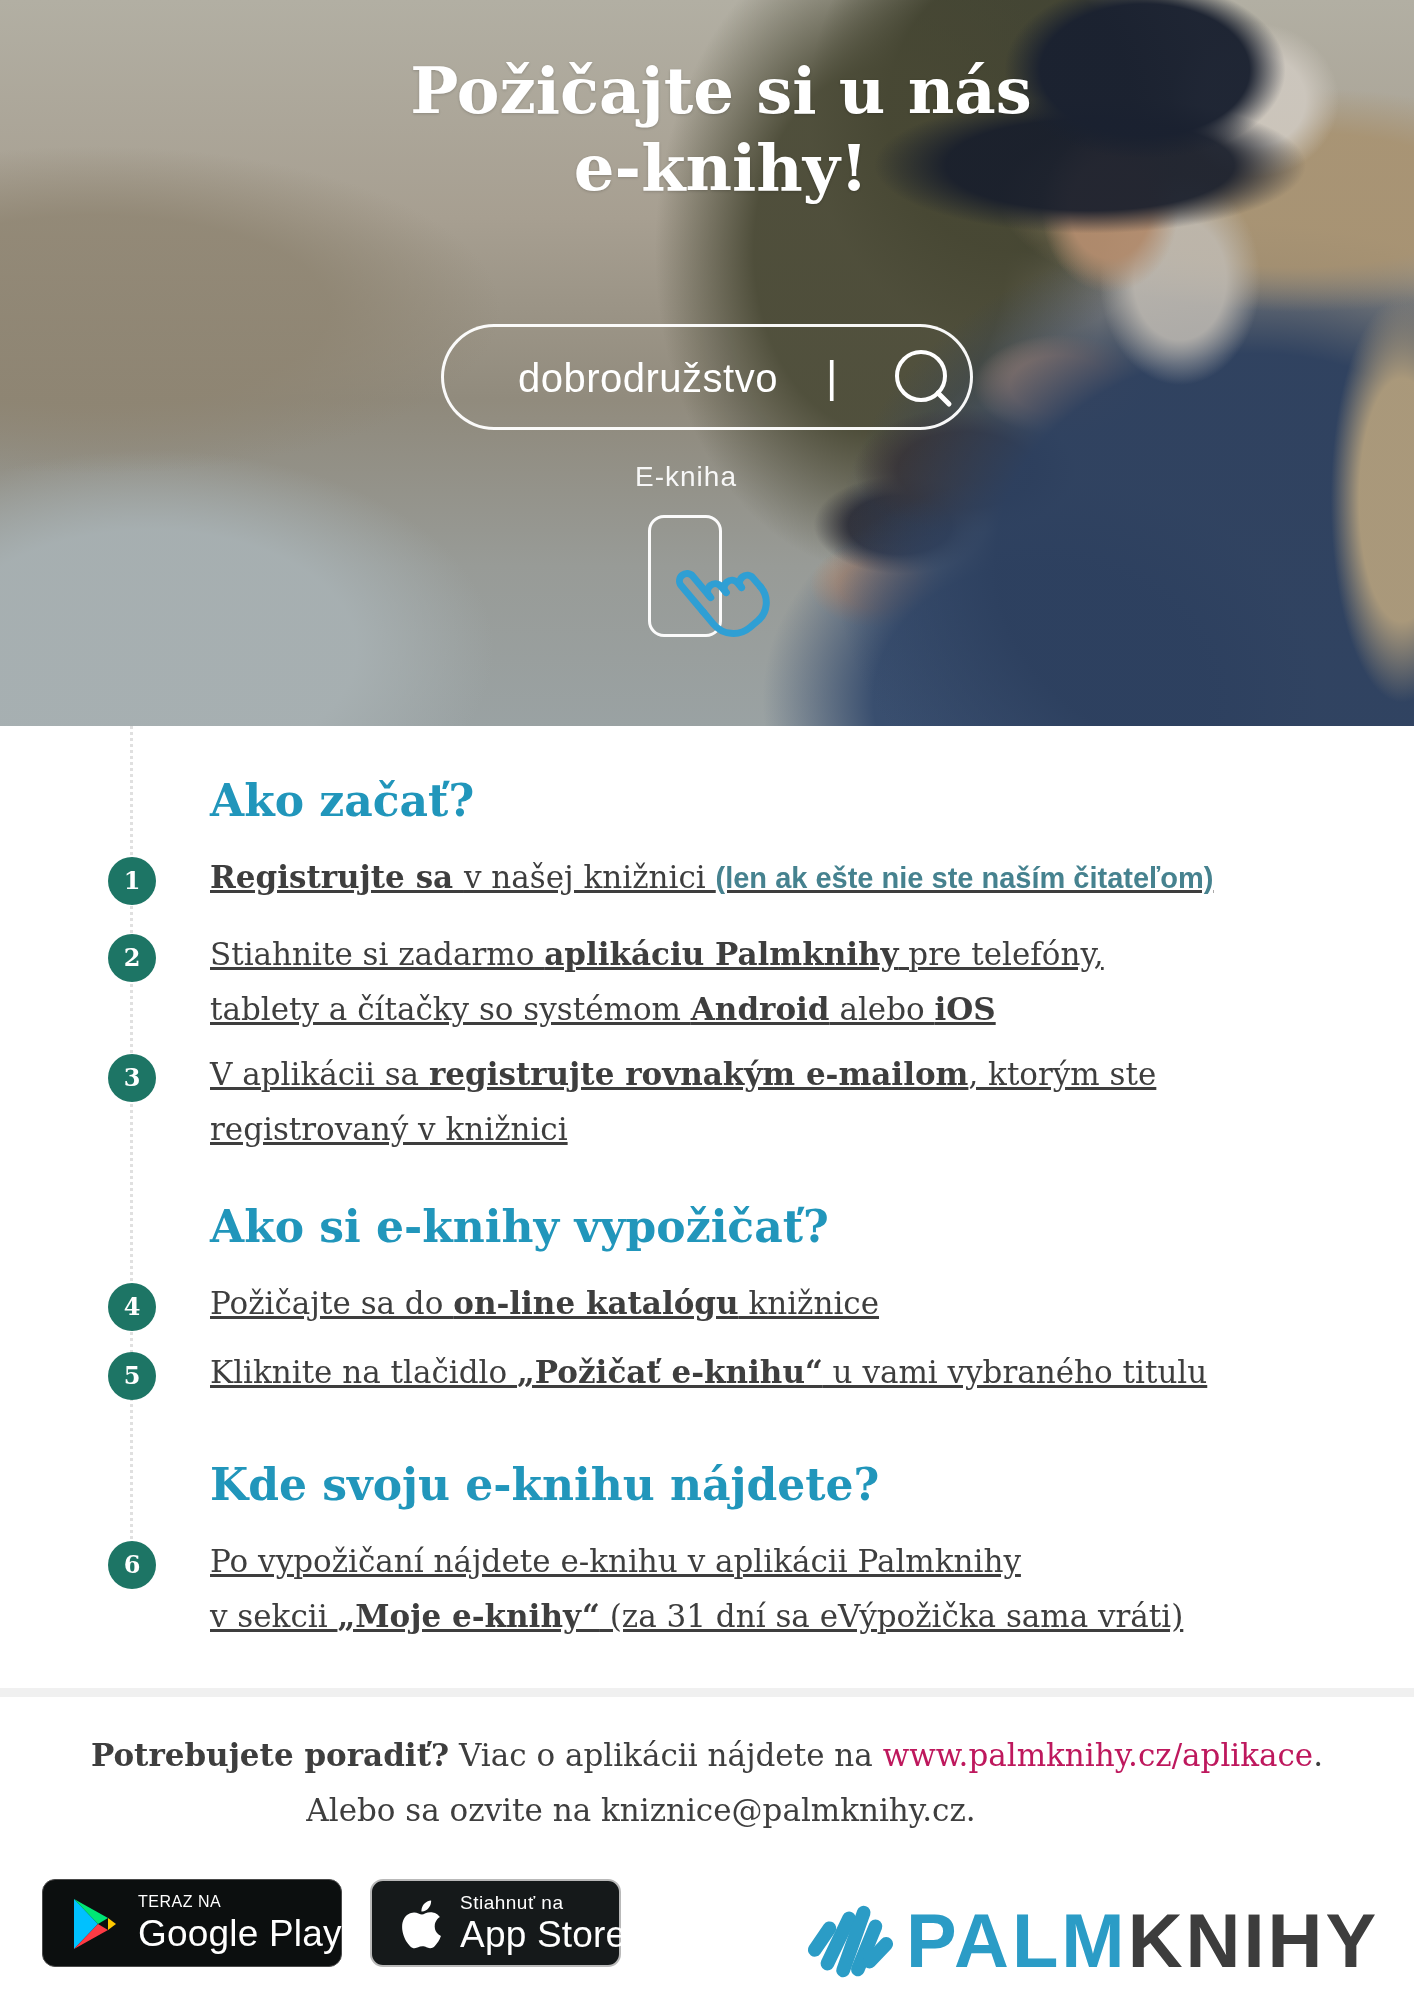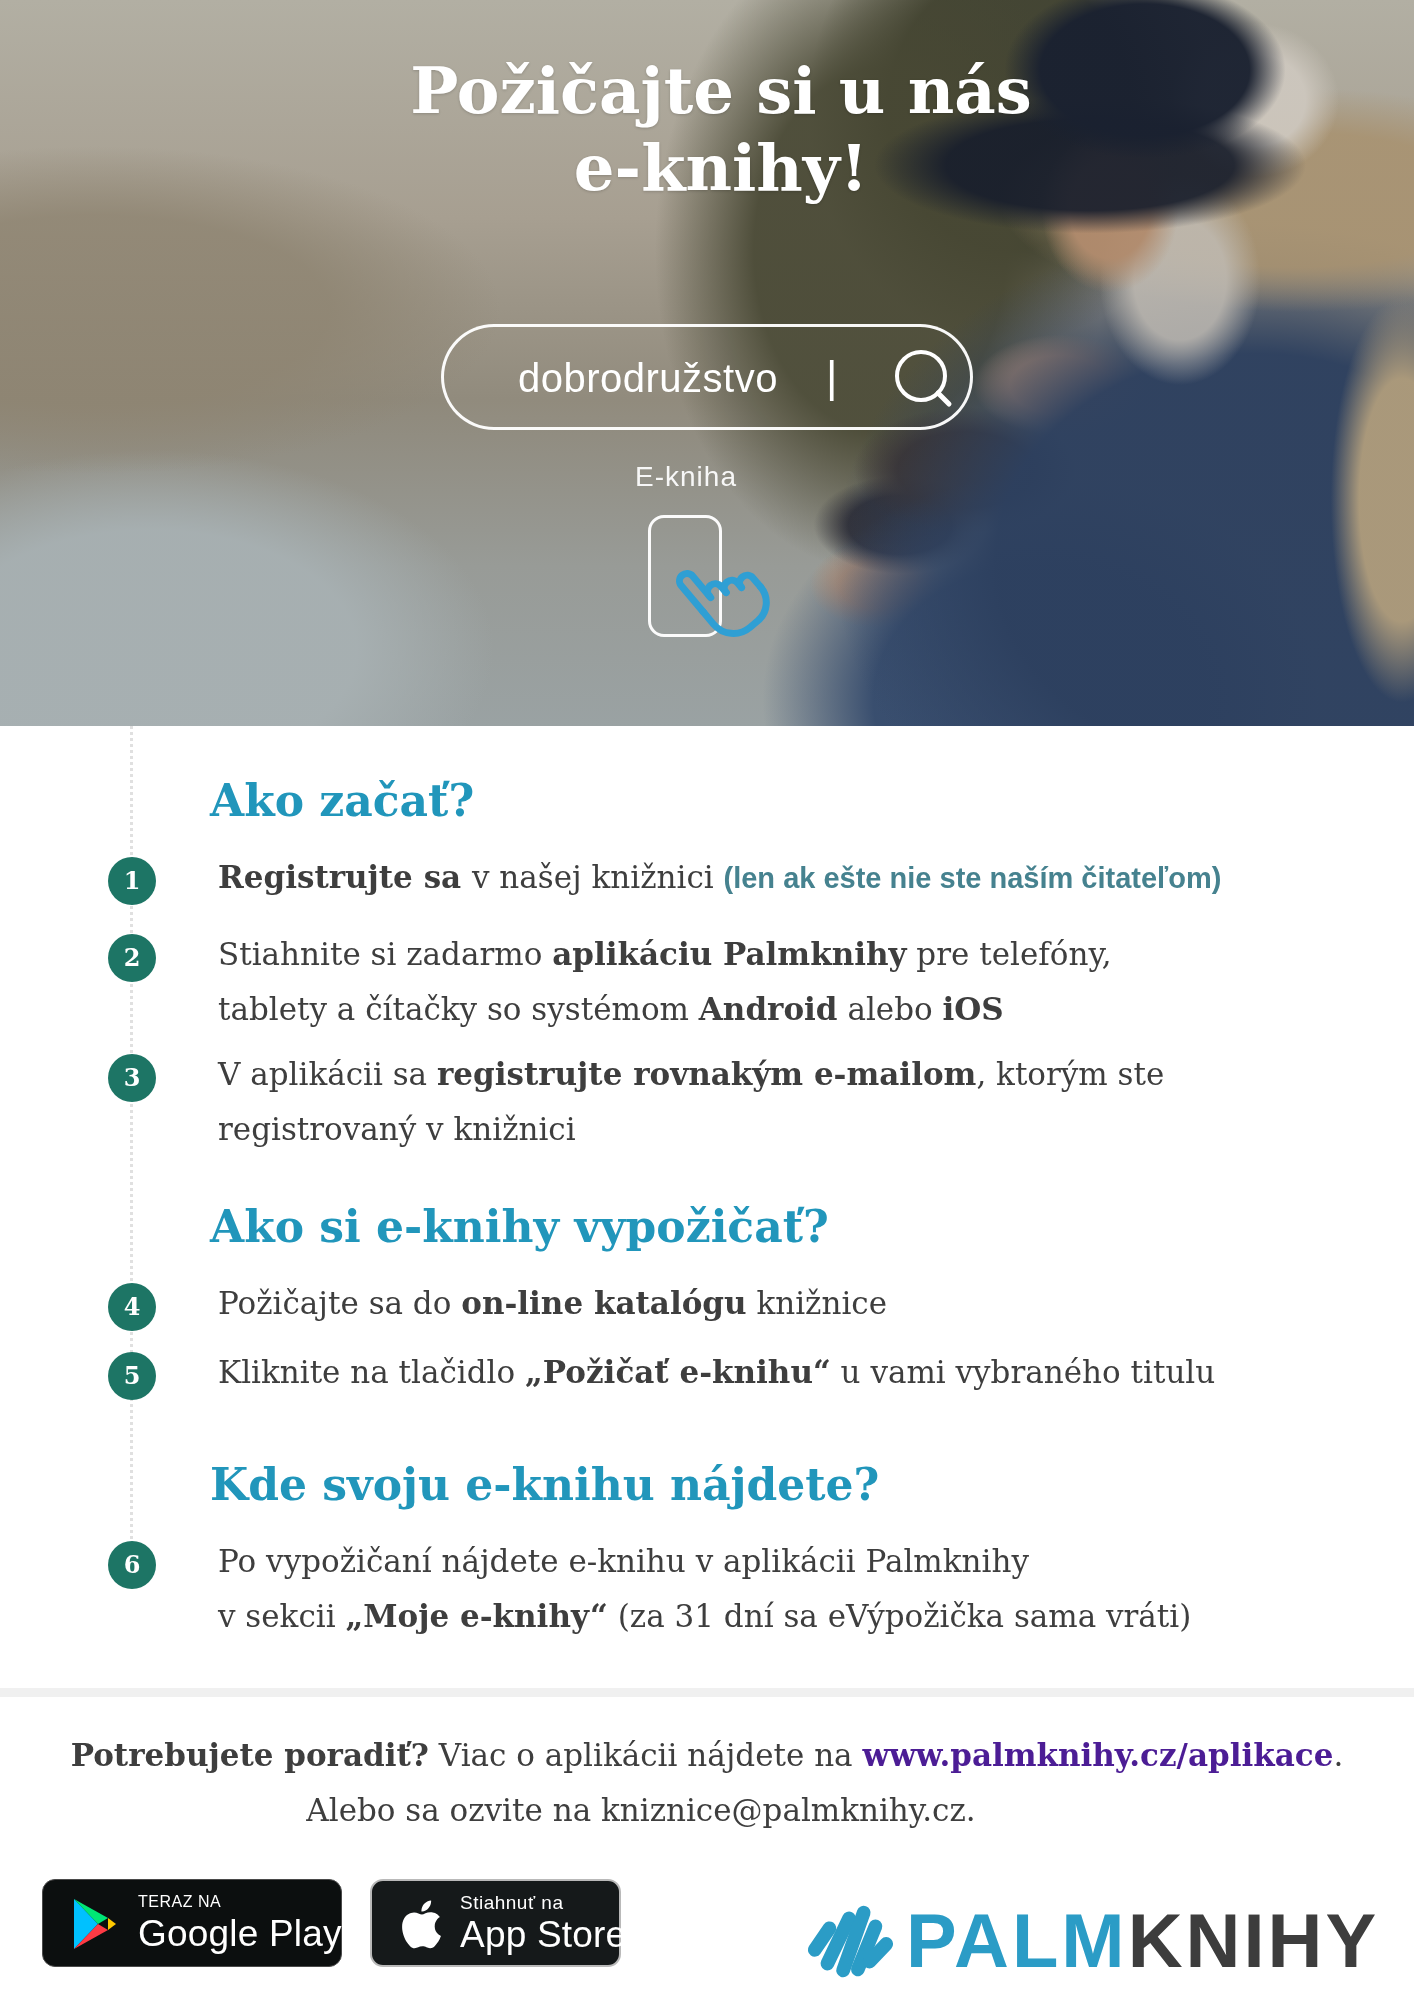--- a/index.html
+++ b/index.html
@@ -46,30 +46,30 @@
   .tap-hand{position:absolute;left:655px;top:543px;}
 
   
   .timeline{position:absolute;left:130px;top:726px;height:837px;width:0;border-left:3px dotted #e0e0e0;}
   .section-heading{position:absolute;left:210px;color:#2196bb;font-weight:bold;font-size:44px;line-height:52px;}
   .h1{top:775px;} .h2{top:1201px;} .h3{top:1459px;}
   .circle{position:absolute;left:108px;width:48px;height:48px;border-radius:50%;background:#1d7565;
       color:#ffffff;text-align:center;line-height:48px;font-size:24px;font-weight:bold;
       font-family:"DejaVu Serif",serif;}
   .c1{top:857px;} .c2{top:934px;} .c3{top:1054px;} .c4{top:1283px;} .c5{top:1352px;} .c6{top:1541px;}
-  .step-text{position:absolute;left:218px;width:1150px;color:#3e3e3e;font-size:31px;line-height:55px;}
+  .step-text{position:absolute;left:210px;width:1150px;color:#3e3e3e;font-size:31px;line-height:55px;text-decoration:underline;}
   .t1{top:850px;} .t2{top:927px;} .t3{top:1047px;} .t4{top:1276px;} .t5{top:1345px;} .t6{top:1534px;}
   .b{font-weight:bold;}
   .note{font-family:"Liberation Sans","DejaVu Sans",sans-serif;font-weight:bold;color:#46828f;font-size:29px;}
 
   
   .divider{position:absolute;left:0;top:1688px;width:1414px;height:9px;background:#f0f0f0;}
   .help-line{position:absolute;left:0;top:1733px;width:1414px;text-align:center;color:#3e3e3e;
       font-size:31px;line-height:44px;}
-  .help-link{color:#4c1d95;font-weight:bold;}
+  .help-link{color:#be185d;font-weight:normal;}
   .contact-line{position:absolute;left:0;top:1788px;width:1282px;text-align:center;color:#3e3e3e;
       font-size:31px;line-height:44px;}
   .badge{position:absolute;top:1879px;height:88px;border-radius:13px;box-sizing:border-box;
       font-family:"Liberation Sans","DejaVu Sans",sans-serif;color:#ffffff;cursor:pointer;}
   .badge-gp{left:42px;width:300px;background:#0c0f0f;border:1px solid #4a4a4a;}
   .badge-as{left:370px;width:251px;background:#15191a;border:2px solid #b9b9b9;}
   .badge-icon{position:absolute;left:24px;top:17px;}
   .badge-icon-as{position:absolute;left:28px;top:19px;}
   .badge-texts{position:absolute;left:95px;top:11px;}
   .badge-texts-as{position:absolute;left:88px;top:11px;}

